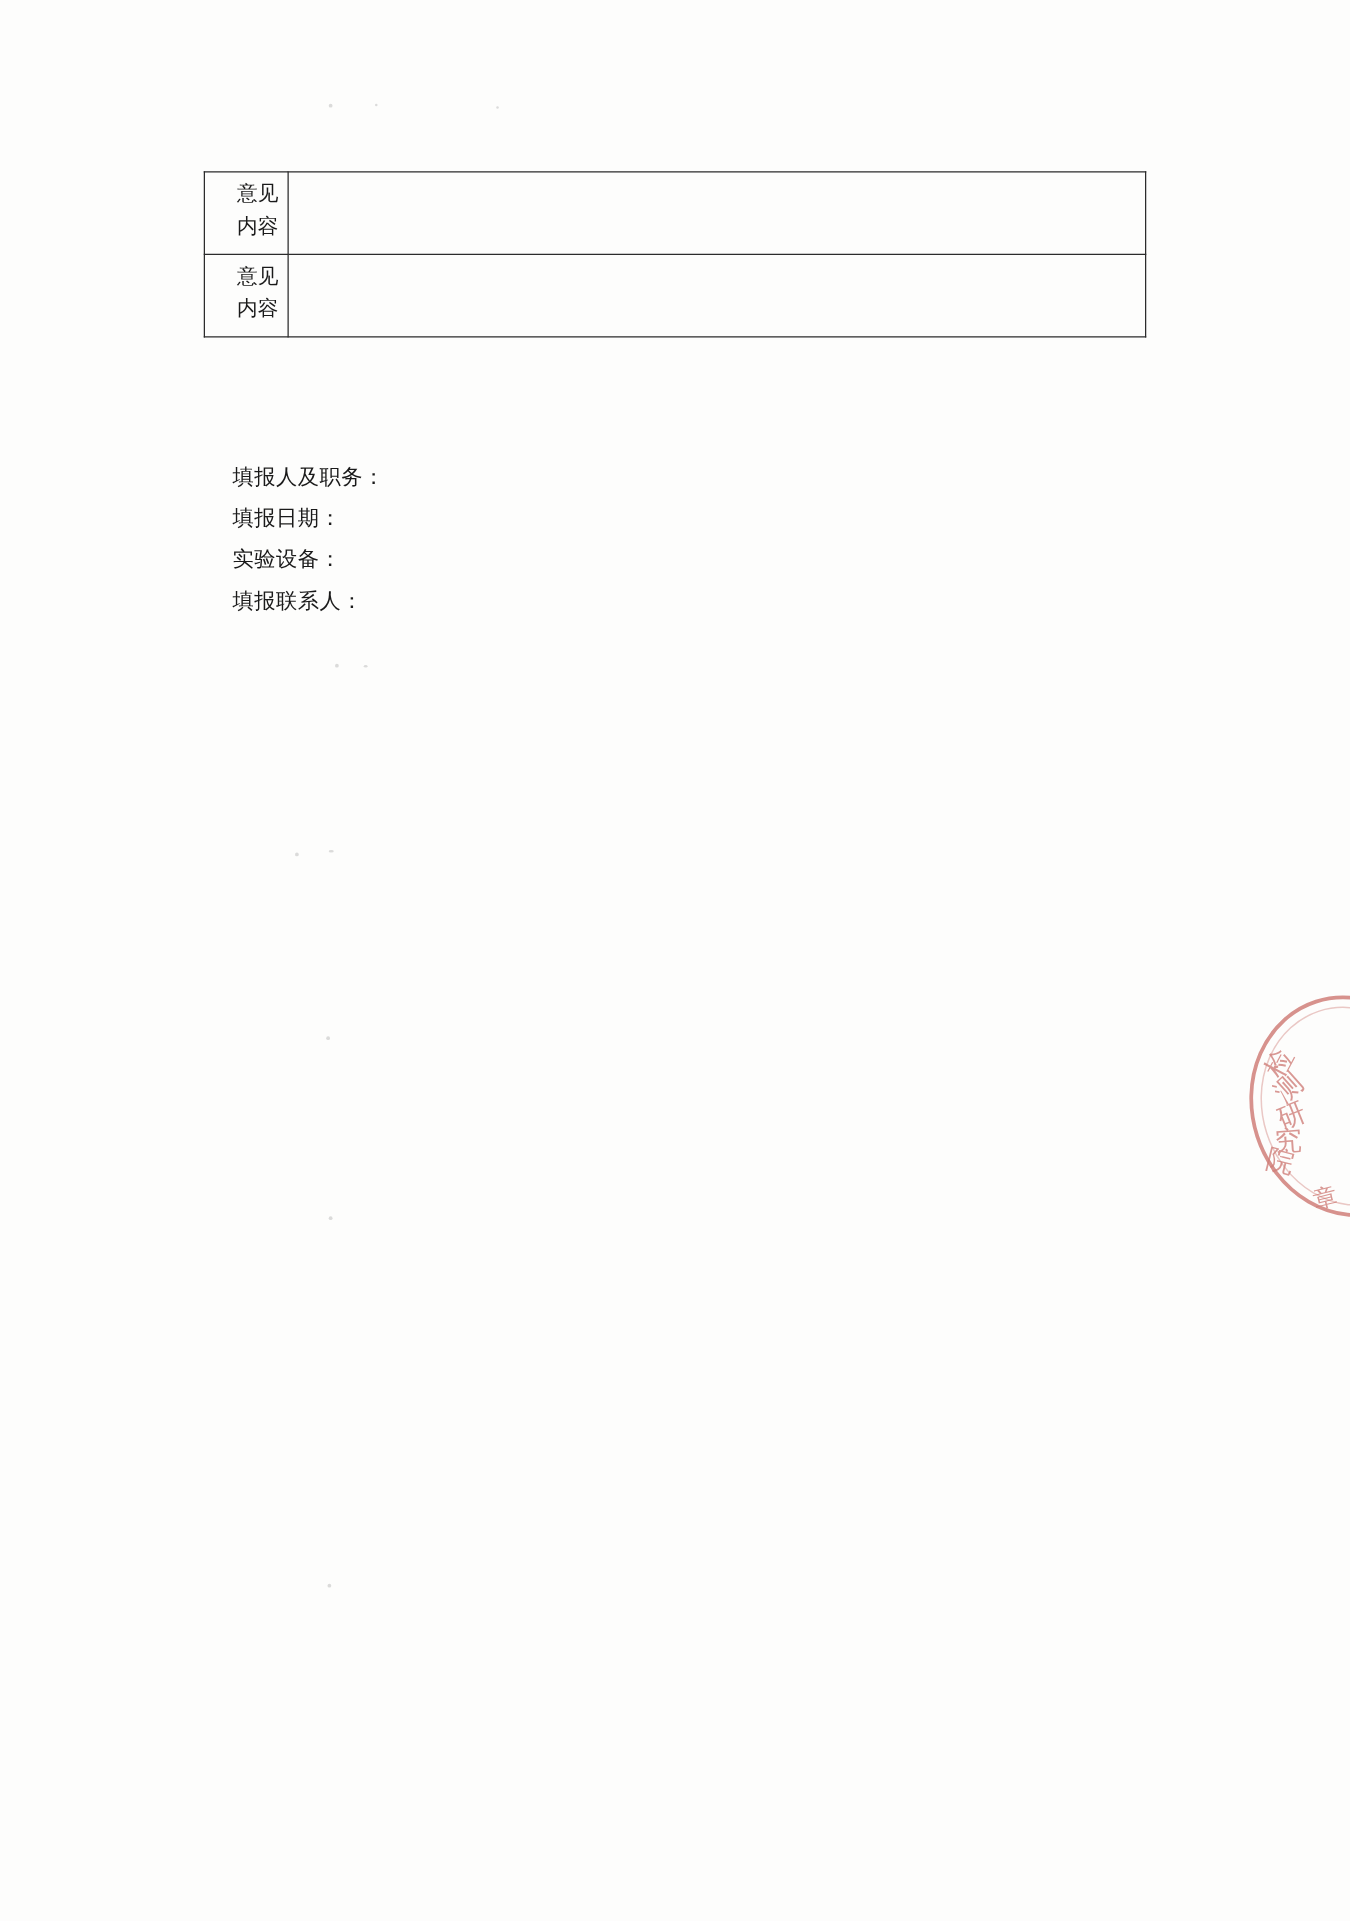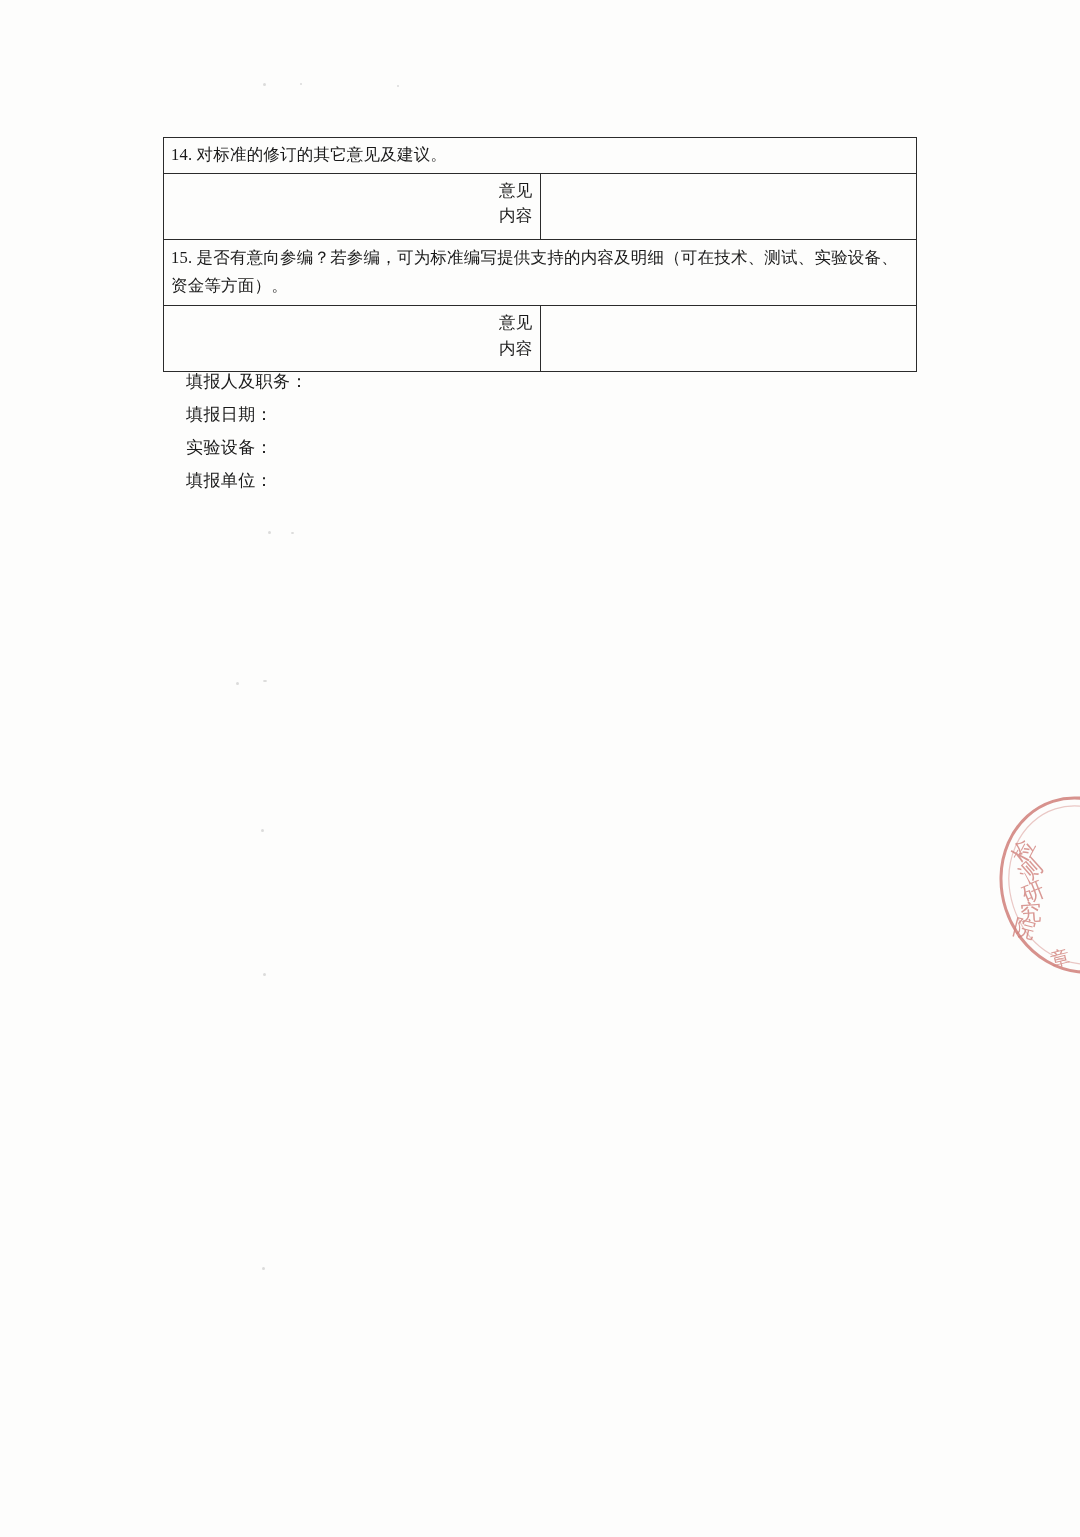--- a/index.html
+++ b/index.html
@@ -91,48 +91,42 @@
   <div class="speck" style="left:268px;top:531px;width:3px;height:3px;"></div>
   <div class="speck" style="left:291px;top:532px;width:3px;height:2px;"></div>
   <div class="speck" style="left:236px;top:682px;width:3px;height:3px;"></div>
   <div class="speck" style="left:263px;top:680px;width:4px;height:2px;"></div>
   <div class="speck" style="left:261px;top:829px;width:3px;height:3px;"></div>
   <div class="speck" style="left:263px;top:973px;width:3px;height:3px;"></div>
   <div class="speck" style="left:262px;top:1267px;width:3px;height:3px;"></div>
 
   <table class="form-table">
     <tbody>
-      <tr>
-        <td class="q-cell" colspan="2">14. 对标准的修订的其它意见及建议。</td>
-      </tr>
       <tr class="row-answer">
         <td class="label-cell">
           <span class="l1">意见</span>
           <span class="l2">内容</span>
         </td>
         <td class="answer-cell"></td>
-      </tr>
-      <tr class="row-q15">
-        <td class="q-cell" colspan="2">15. 是否有意向参编？若参编，可为标准编写提供支持的内容及明细（可在技术、测试、实验设备、资金等方面）。</td>
       </tr>
       <tr class="row-answer">
         <td class="label-cell">
           <span class="l1">意见</span>
           <span class="l2">内容</span>
         </td>
         <td class="answer-cell"></td>
       </tr>
     </tbody>
   </table>
 
   <div class="signature-block">
     <div>填报人及职务：</div>
     <div>填报日期：</div>
     <div>实验设备：</div>
-    <div>填报单位：</div>
+    <div>填报联系人：</div>
   </div>
 
   <div class="seal">
     <svg width="210" height="210" viewBox="0 0 210 210" xmlns="http://www.w3.org/2000/svg">
       <g fill="none" stroke="#b5332b" stroke-width="3" opacity="0.85">
         <ellipse cx="105" cy="105" rx="78" ry="88" transform="rotate(-18 105 105)"></ellipse>
         <ellipse cx="105" cy="105" rx="70" ry="80" transform="rotate(-18 105 105)" stroke-width="1.2" opacity="0.5"></ellipse>
       </g>
       <g fill="#b5332b" opacity="0.8" font-family="'Liberation Serif', serif" font-size="22">
         <text transform="rotate(-62 60 60) translate(34 62)">检</text>

